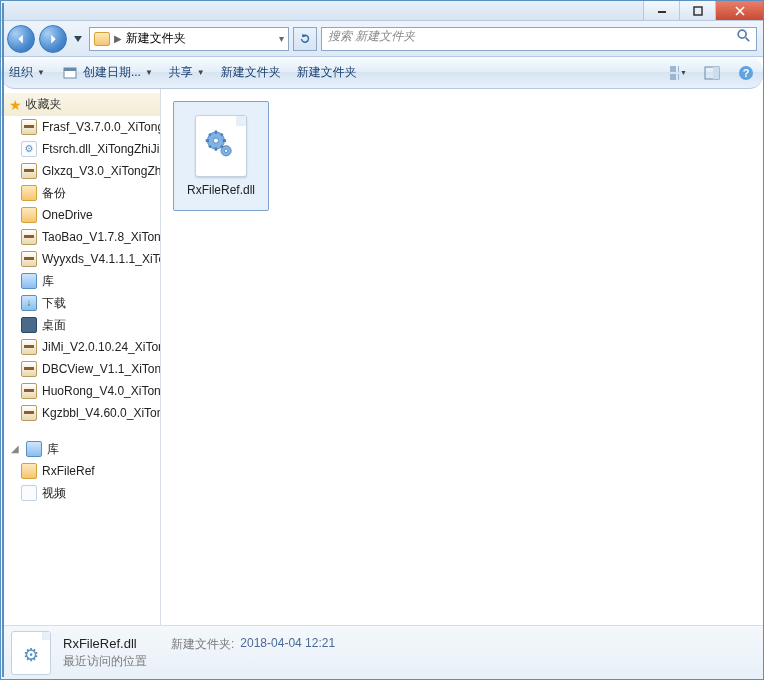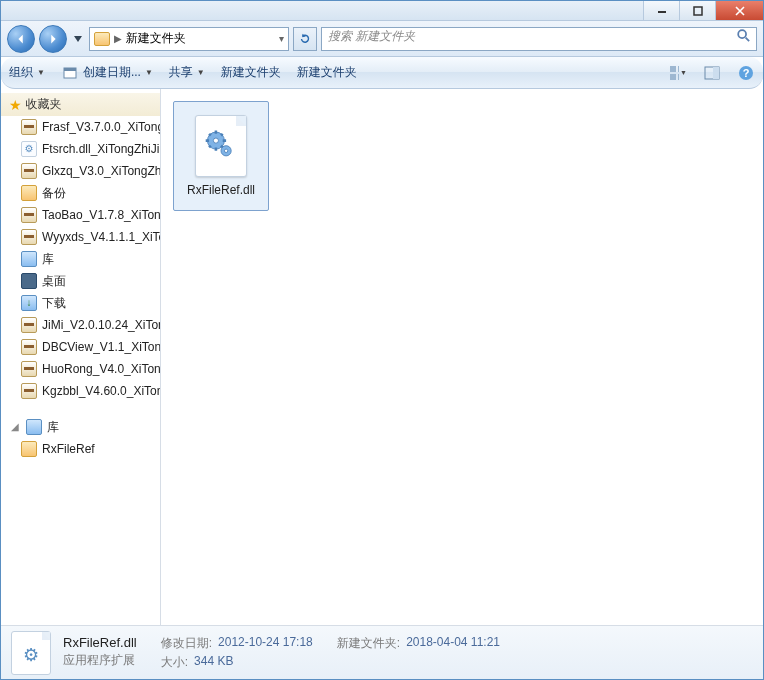--- a/index.html
+++ b/index.html
@@ -203,38 +203,42 @@
           </div>
           <div class="sidebar-item">
             <span class="ico ico-rar"></span>
             <span>Glxzq_V3.0_XiTongZhiJia</span>
           </div>
           <div class="sidebar-item">
             <span class="ico ico-folder"></span>
             <span>备份</span>
           </div>
           <div class="sidebar-item">
+            <span class="ico ico-folder"></span>
+            <span>OneDrive</span>
+          </div>
+          <div class="sidebar-item">
             <span class="ico ico-rar"></span>
             <span>TaoBao_V1.7.8_XiTongZhiJia</span>
           </div>
           <div class="sidebar-item">
             <span class="ico ico-rar"></span>
             <span>Wyyxds_V4.1.1.1_XiTongZhiJia</span>
           </div>
           <div class="sidebar-item">
             <span class="ico ico-lib"></span>
             <span>库</span>
           </div>
           <div class="sidebar-item">
+            <span class="ico ico-dl"></span>
+            <span>下载</span>
+          </div>
+          <div class="sidebar-item">
             <span class="ico ico-desk"></span>
             <span>桌面</span>
-          </div>
-          <div class="sidebar-item">
-            <span class="ico ico-dl"></span>
-            <span>下载</span>
           </div>
           <div class="sidebar-item">
             <span class="ico ico-rar"></span>
             <span>JiMi_V2.0.10.24_XiTongZhiJia</span>
           </div>
           <div class="sidebar-item">
             <span class="ico ico-rar"></span>
             <span>DBCView_V1.1_XiTongZhiJia</span>
           </div>
           <div class="sidebar-item">
@@ -249,20 +253,24 @@
       <div class="gap"></div>
       <div class="sidebar-item lib">
         <span class="tree-tog">◢</span>
         <span class="ico ico-lib"></span>
         <span>库</span>
       </div>
       <div id="lib-list">
           <div class="sidebar-item">
             <span class="ico ico-folder"></span>
             <span>RxFileRef</span>
+          </div>
+          <div class="sidebar-item">
+            <span class="ico ico-vid"></span>
+            <span>视频</span>
           </div>
         </div>
     </div>
 
     <div class="content">
       <div class="file-item">
         <div class="file-icon">
           <div class="gear"><svg viewBox="0 0 40 40">
                 <g fill="#7fb3e6" stroke="#4a80b8" stroke-width="1">
                   <circle cx="16" cy="16" r="10"></circle>
@@ -287,34 +295,24 @@
     </div>
   </div>
 
   <div class="details">
     <div class="det-icon">
         <span class="g">⚙</span>
       </div>
     <div class="det-cols">
       <div class="det-col">
         <span class="name">RxFileRef.dll</span>
-        <span class="lbl">应用程序扩展</span>
-      </div>
-      <div class="det-col">
-        <div class="det-row">
-            <span class="lbl">修改日期:</span>
-            <span class="val">2012-10-24 17:18</span>
-          </div>
-        <div class="det-row">
-            <span class="lbl">大小:</span>
-            <span class="val">344 KB</span>
-          </div>
+        <span class="lbl">最近访问的位置</span>
       </div>
       <div class="det-col">
         <div class="det-row">
             <span class="lbl">新建文件夹:</span>
-            <span class="val">2018-04-04 11:21</span>
+            <span class="val">2018-04-04 12:21</span>
           </div>
       </div>
     </div>
   </div>
 
 </div>
 
 </body></html>

